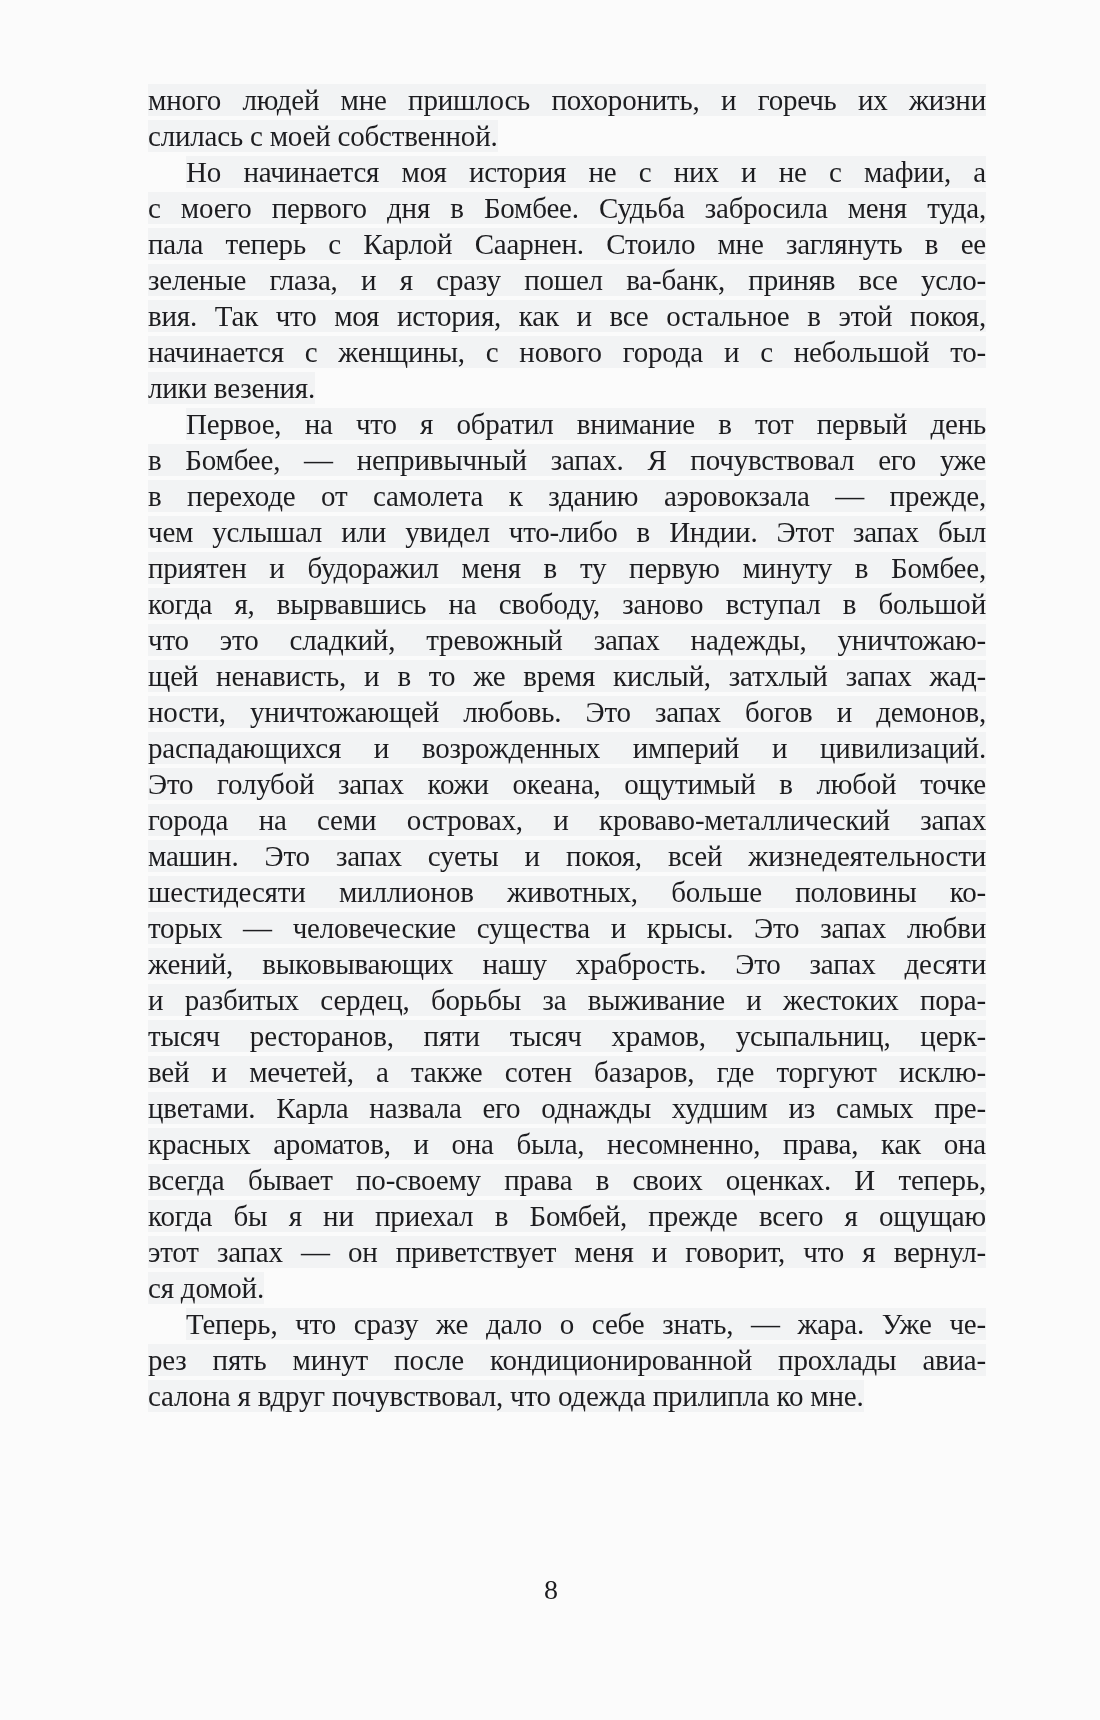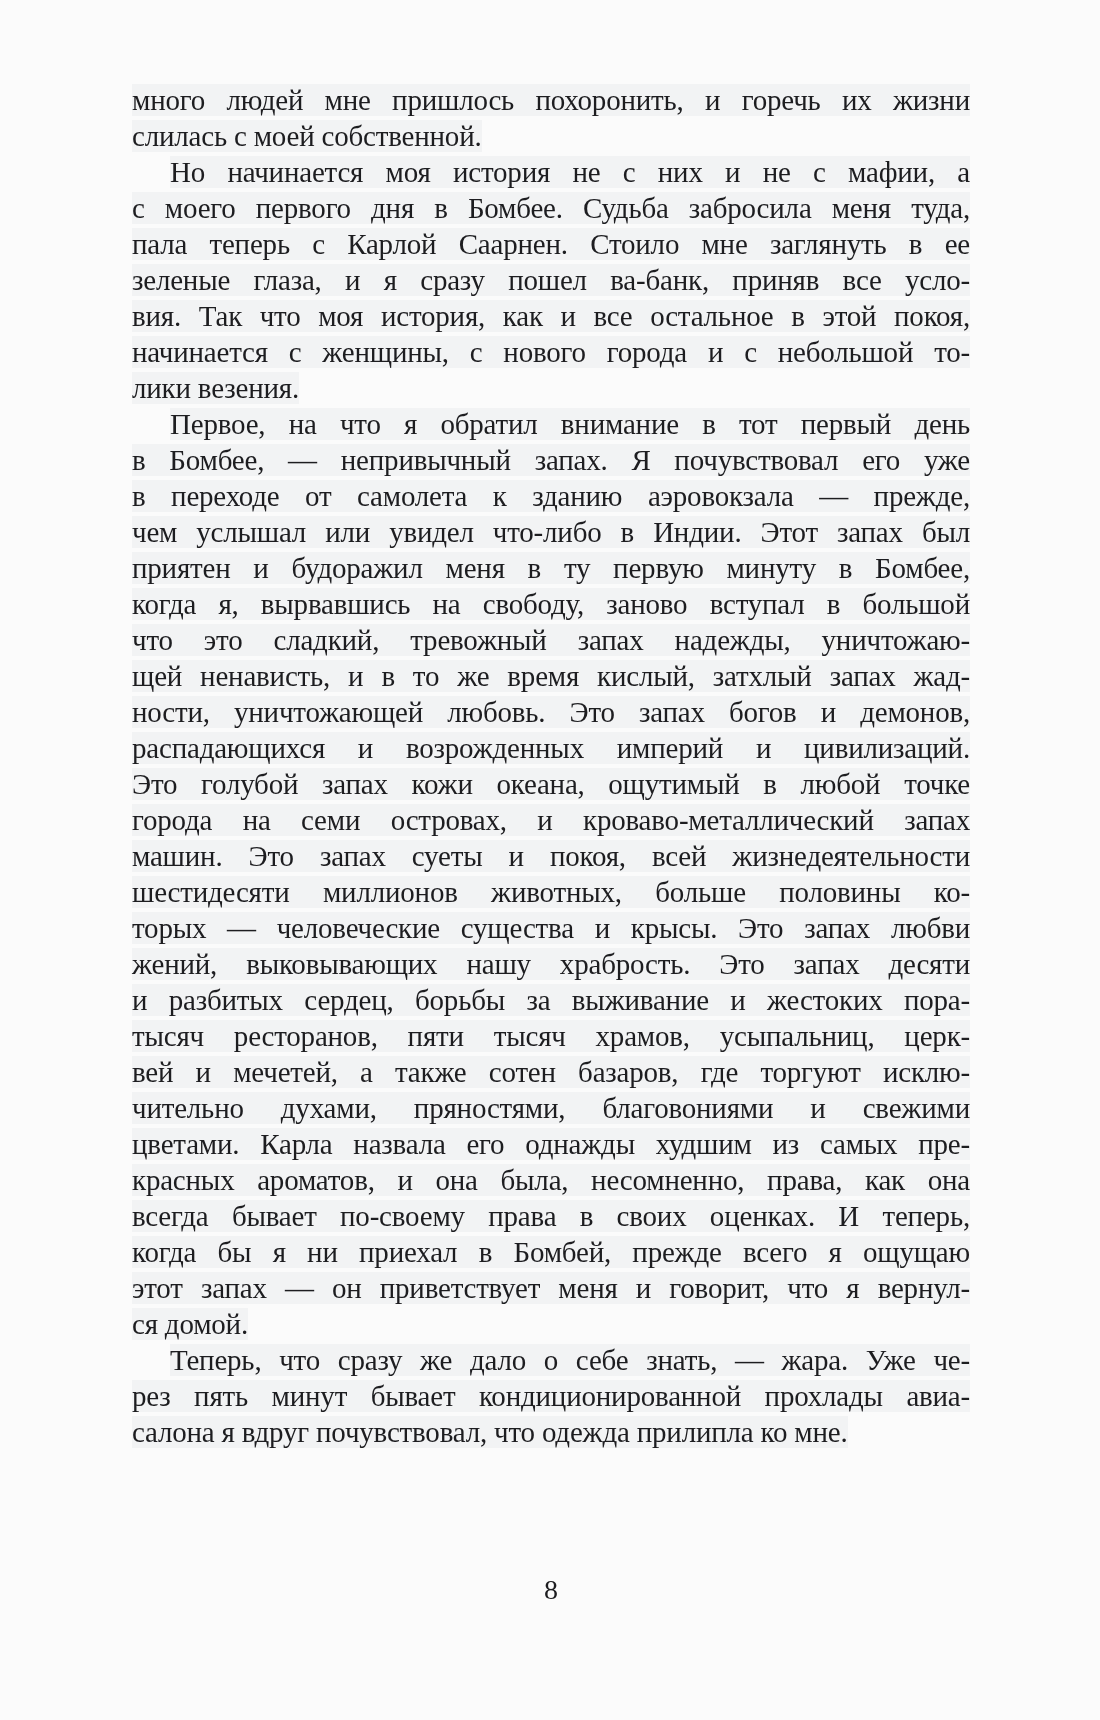--- a/index.html
+++ b/index.html
@@ -16,21 +16,21 @@
     color: var(--text);
     overflow: hidden;
   }
   .book-page {
     position: relative;
     width: 1100px;
     height: 1720px;
   }
   .text-block {
     position: absolute;
-    left: 132px;
+    left: 148px;
     top: 82px;
     width: 838px;
     font-size: 29px;
     line-height: 36px;
     letter-spacing: -0.2px;
   }
   .line {
     text-align: justify;
     text-align-last: justify;
     height: 36px;
@@ -82,25 +82,24 @@
       <div class="line"><span class="band">распадающихся и возрожденных империй и цивилизаций.</span></div>
       <div class="line"><span class="band">Это голубой запах кожи океана, ощутимый в любой точке</span></div>
       <div class="line"><span class="band">города на семи островах, и кроваво-металлический запах</span></div>
       <div class="line"><span class="band">машин. Это запах суеты и покоя, всей жизнедеятельности</span></div>
       <div class="line"><span class="band">шестидесяти миллионов животных, больше половины ко-</span></div>
       <div class="line"><span class="band">торых — человеческие существа и крысы. Это запах любви</span></div>
       <div class="line"><span class="band">жений, выковывающих нашу храбрость. Это запах десяти</span></div>
       <div class="line"><span class="band">и разбитых сердец, борьбы за выживание и жестоких пора-</span></div>
       <div class="line"><span class="band">тысяч ресторанов, пяти тысяч храмов, усыпальниц, церк-</span></div>
       <div class="line"><span class="band">вей и мечетей, а также сотен базаров, где торгуют исклю-</span></div>
-      <div class="line"><span class="band">чительно духами, пряностями, благовониями и свежими</span></div>
       <div class="line"><span class="band">цветами. Карла назвала его однажды худшим из самых пре-</span></div>
       <div class="line"><span class="band">красных ароматов, и она была, несомненно, права, как она</span></div>
       <div class="line"><span class="band">всегда бывает по-своему права в своих оценках. И теперь,</span></div>
       <div class="line"><span class="band">когда бы я ни приехал в Бомбей, прежде всего я ощущаю</span></div>
       <div class="line"><span class="band">этот запах — он приветствует меня и говорит, что я вернул-</span></div>
       <div class="line last"><span class="band">ся домой.</span></div>
       <div class="line indent"><span class="band">Теперь, что сразу же дало о себе знать, — жара. Уже че-</span></div>
-      <div class="line"><span class="band">рез пять минут бывает кондиционированной прохлады авиа-</span></div>
+      <div class="line"><span class="band">рез пять минут после кондиционированной прохлады авиа-</span></div>
       <div class="line last"><span class="band">салона я вдруг почувствовал, что одежда прилипла ко мне.</span></div>
     </div>
   <div class="page-number">8</div>
 </div>
 
 </body></html>

